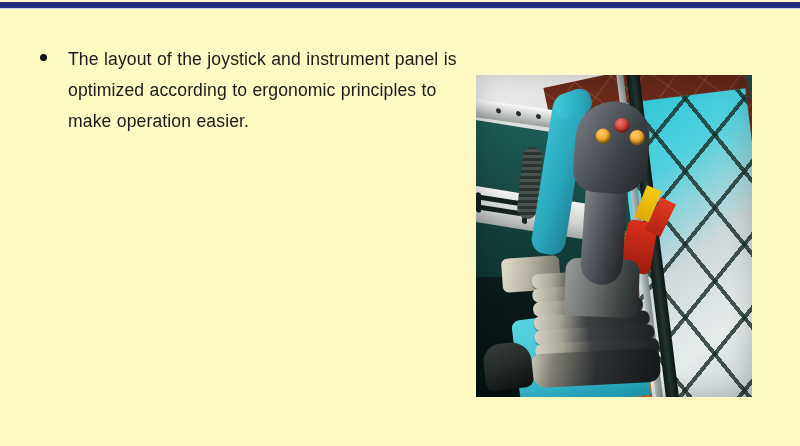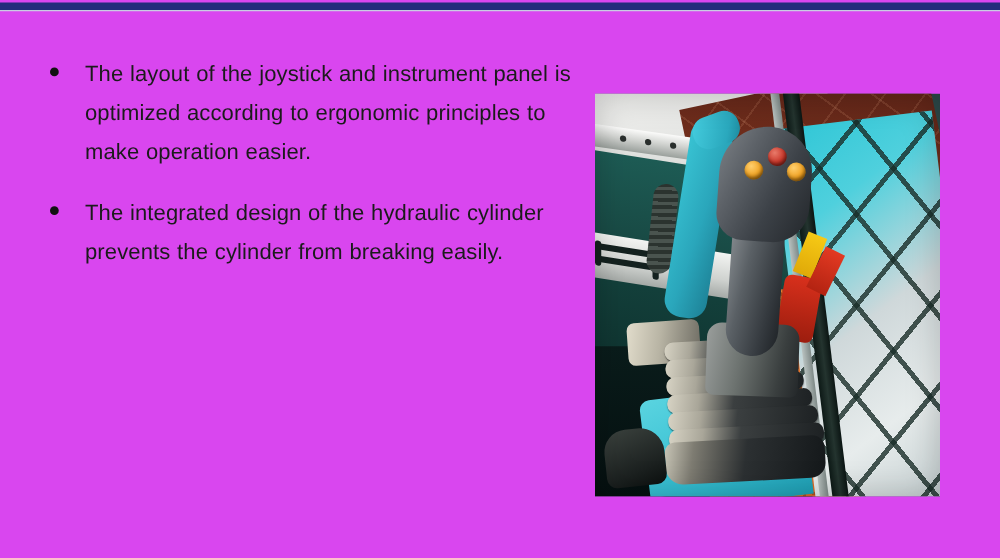--- a/index.html
+++ b/index.html
@@ -7,21 +7,21 @@
     padding: 0;
     background: #ffffff;
   }
   body {
     font-family: "Liberation Sans", "DejaVu Sans", sans-serif;
   }
   #slide {
     position: relative;
     width: 800px;
     height: 446px;
-    background: #d946ef;
+    background: #fef9c3;
     overflow: hidden;
   }
   
   .top-rule {
     position: absolute;
     left: 0;
     top: 2px;
     width: 800px;
     height: 6px;
     background: #232c7c;
@@ -356,24 +356,20 @@
 
   <div class="bullet-list">
 
     <div class="bullet-item">
       <span class="bullet-marker"></span>
       <span class="bullet-text">The layout of the joystick and instrument panel is optimized according to ergonomic principles to make operation easier.</span>
     </div>
 
 
 
-    <div class="bullet-item">
-      <span class="bullet-marker"></span>
-      <span class="bullet-text">The integrated design of the hydraulic cylinder prevents the cylinder from breaking easily.</span>
-    </div>
 
   </div>
 
   <div class="photo">
     <div class="photo-inner">
 
       <div class="p-concrete"></div>
       <div class="p-concrete2"></div>
 
       <div class="p-ceiling"></div>

